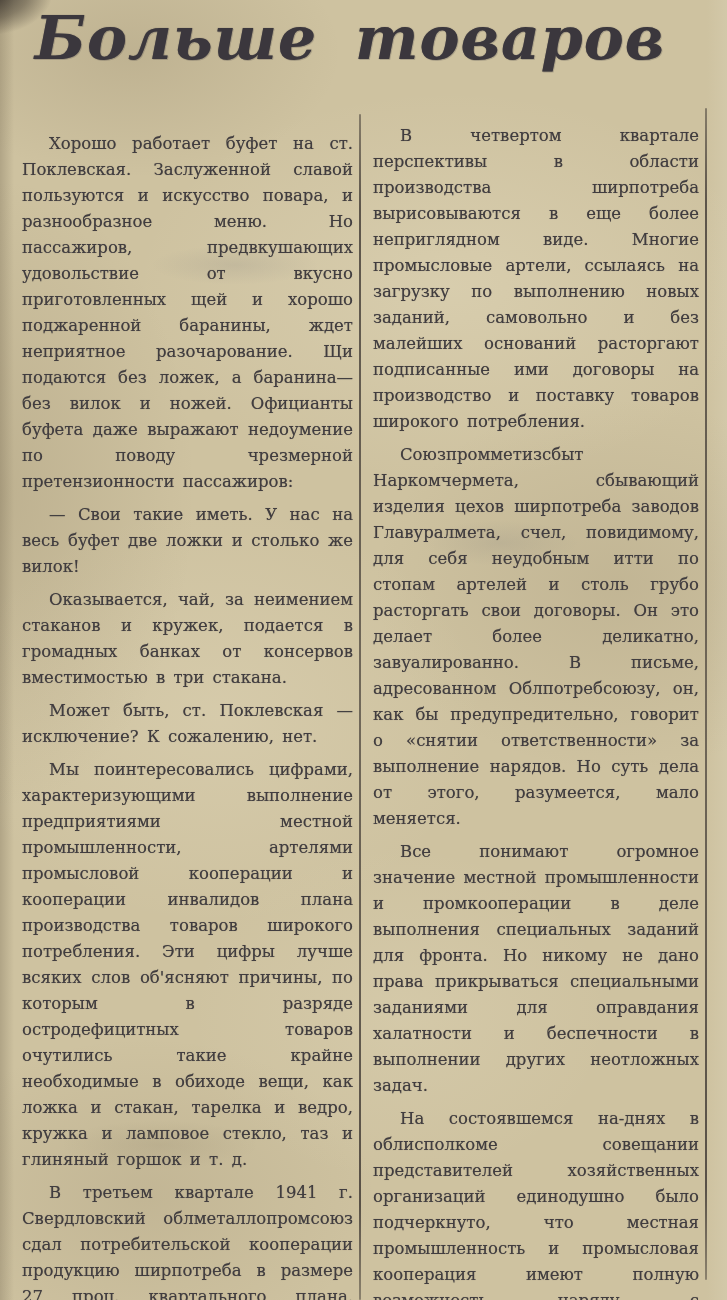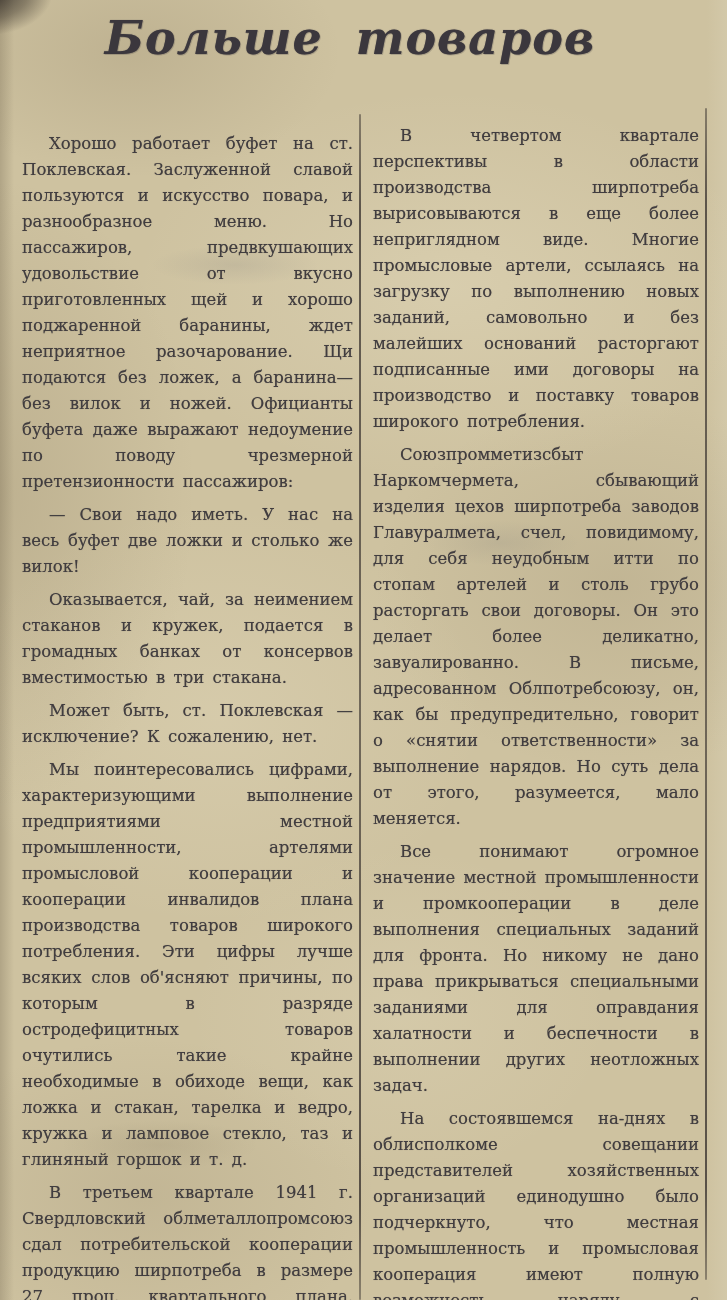--- a/index.html
+++ b/index.html
@@ -41,21 +41,21 @@
   .headline {
     position: absolute;
     left: 0;
     top: 14px;
     width: 700px;
     margin: 0;
     text-align: center;
     font-family: "DejaVu Serif", "Liberation Serif", serif;
     font-style: italic;
     font-weight: bold;
-    font-size: 46px;
+    font-size: 60px;
     line-height: 48px;
     letter-spacing: 1px;
     word-spacing: 16px;
     color: #3b373d;
     text-shadow: 0 0 1px rgba(59,55,61,0.65), 1px 1px 0 rgba(59,55,61,0.18);
   }
   .headline .hl-line { display: block; }
 
   .rule {
     position: absolute;
@@ -97,21 +97,21 @@
 
   <h1 class="headline">
     <span class="hl-line">Больше товаров</span>
   </h1>
 
   <div class="rule rule-mid"></div>
   <div class="rule rule-right"></div>
 
   <div class="col col-left">
     <p>Хорошо работает буфет на ст. Поклевская. Заслуженной славой пользуются и искусство повара, и разнообразное меню. Но пассажиров, предвкушающих удовольствие от вкусно приготовленных щей и хорошо поджаренной баранины, ждет неприятное разочарование. Щи подаются без ложек, а баранина—без вилок и ножей. Официанты буфета даже выражают недоумение по поводу чрезмерной претензионности пассажиров:</p>
-    <p>— Свои надо иметь. У нас на весь буфет две ложки и столько же вилок!</p>
+    <p>— Свои такие иметь. У нас на весь буфет две ложки и столько же вилок!</p>
     <p>Оказывается, чай, за неимением стаканов и кружек, подается в громадных банках от консервов вместимостью в три стакана.</p>
     <p>Может быть, ст. Поклевская — исключение? К сожалению, нет.</p>
     <p>Мы поинтересовались цифрами, характеризующими выполнение предприятиями местной промышленности, артелями промысловой кооперации и кооперации инвалидов плана производства товаров широкого потребления. Эти цифры лучше всяких слов об'ясняют причины, по которым в разряде остродефицитных товаров очутились такие крайне необходимые в обиходе вещи, как ложка и стакан, тарелка и ведро, кружка и ламповое стекло, таз и глиняный горшок и т. д.</p>
     <p>В третьем квартале 1941 г. Свердловский облметаллопромсоюз сдал потребительской кооперации продукцию ширпотреба в размере 27 проц. квартального плана. Артели кооперации инвалидов сочли для себя, повидимому, подобный уровень выполнения задания чрезмерным и снизили его до... 11 проц. Предприятия легкой промышленности выполнили 17.5 проц. плана.</p>
 
   </div>
 
   <div class="col col-right">
     <p>В четвертом квартале перспективы в области производства ширпотреба вырисовываются в еще более неприглядном виде. Многие промысловые артели, ссылаясь на загрузку по выполнению новых заданий, самовольно и без малейших оснований расторгают подписанные ими договоры на производство и поставку товаров широкого потребления.</p>
     <p>Союзпромметизсбыт Наркомчермета, сбывающий изделия цехов ширпотреба заводов Главуралмета, счел, повидимому, для себя неудобным итти по стопам артелей и столь грубо расторгать свои договоры. Он это делает более деликатно, завуалированно. В письме, адресованном Облпотребсоюзу, он, как бы предупредительно, говорит о «снятии ответственности» за выполнение нарядов. Но суть дела от этого, разумеется, мало меняется.</p>

